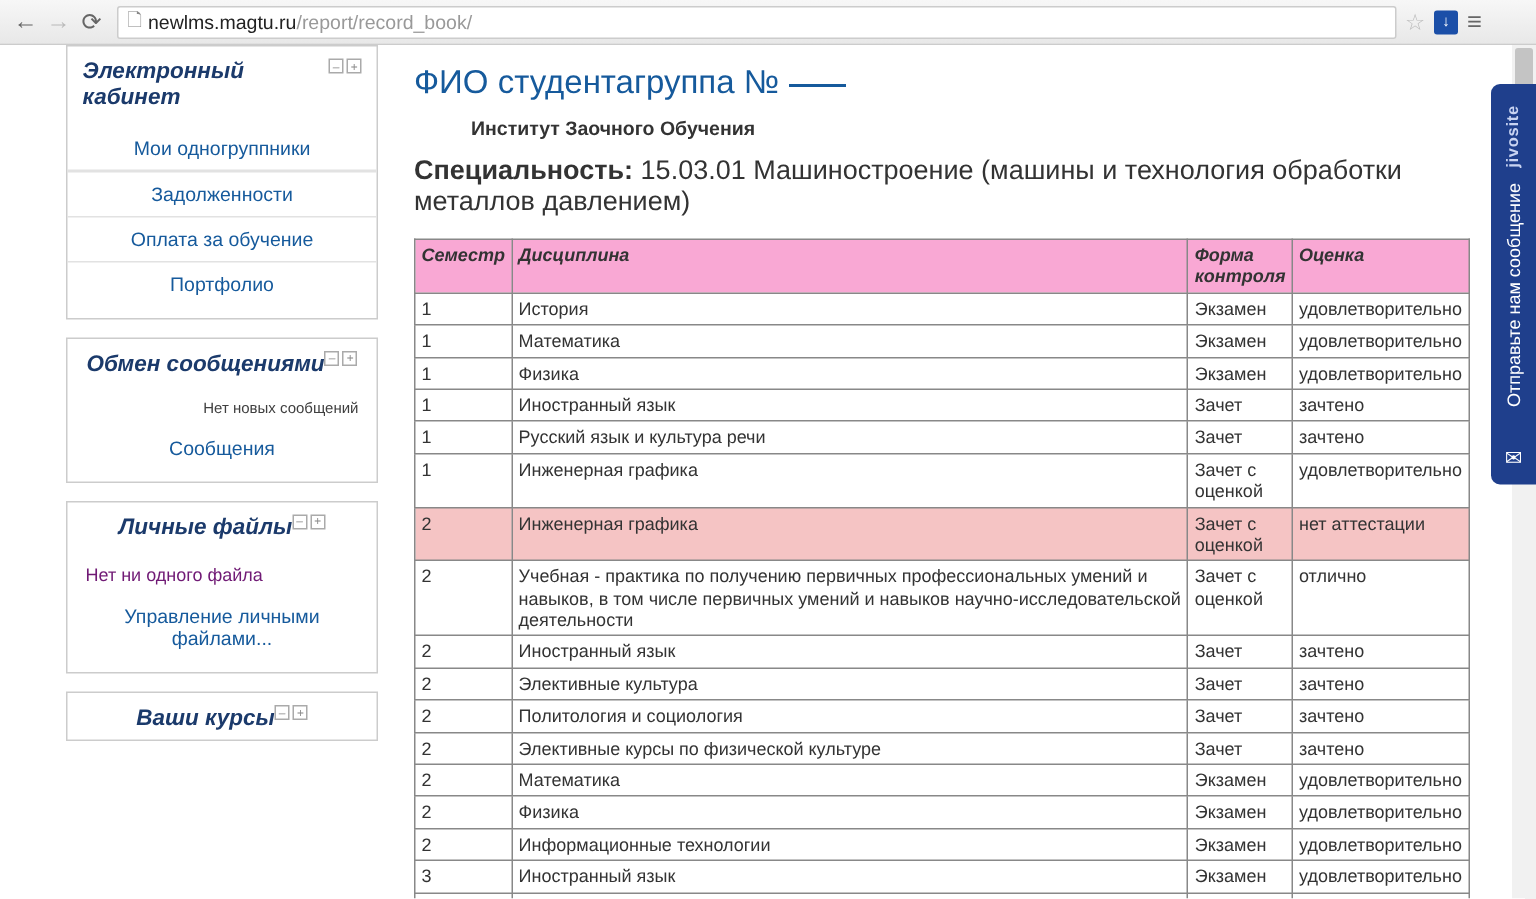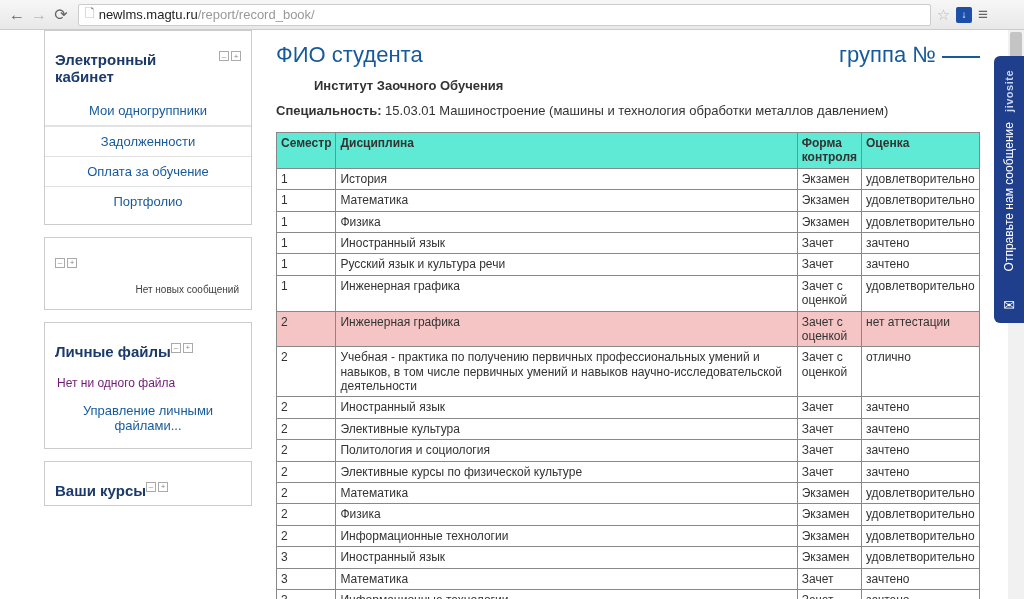--- a/index.html
+++ b/index.html
@@ -57,24 +57,25 @@
   width: 218px;
   flex-shrink: 0;
   padding-right: 10px;
 }
 .block {
   border: 1px solid #ccc;
   margin-bottom: 12px;
   background: #fff;
 }
 .block-head {
-  padding: 20px 10px 6px 10px;
+  padding: 8px 10px 6px 10px;
   display: flex;
   align-items: flex-start;
-  justify-content: flex-start;
+  justify-content: center;
+  font-style: italic;
 }
 .block-title {
   color: #1b3a6b;
   font-size: 15px;
   font-weight: bold;
   line-height: 1.15;
 }
 .block-controls {
   display:flex; gap:2px;
 }
@@ -97,46 +98,46 @@
 }
 .sb-text.muted { color:#404040; text-align:right; font-size:10px; }
 
 .main {
   flex: 1;
   padding: 8px 0 0 14px;
   overflow: hidden;
 }
 .page-header {
   display: flex;
-  justify-content: space-between;
   align-items: center;
   color: #165a9c;
   font-size: 22px;
   padding: 4px 0 10px 0;
 }
 .group-line { border-bottom: 2px solid #165a9c; display:inline-block; width:38px; position:relative; top:-4px; }
 .inst { font-weight:bold; font-size:13px; margin-bottom:10px;margin-left:38px; }
-.spec { font-size:13px; margin-bottom:14px; }
+.spec { font-size:18px; margin-bottom:14px; }
 .spec b { font-weight:bold; }
 
 table.grades {
   border-collapse: collapse;
   width: 100%;
   font-size: 12px;
 }
 table.grades th, table.grades td {
   border: 1px solid #888;
   padding: 3px 4px;
   text-align: left;
   vertical-align: top;
   line-height: 1.2;
 }
 table.grades th {
   font-weight: bold;
-  background: #5eead4;
+  background: #f9a8d4;
+  font-style: italic;
 }
 tr.noatt td { background: #f5c4c4; }
 
 .side-tab {
   position: absolute;
   right: 0;
   top: 56px;
   width: 30px;
   background: #1f3f8c;
   color:#fff;
@@ -219,27 +220,29 @@
           <a class="sb-link">Задолженности</a>
           <div class="sb-divider"></div>
           <a class="sb-link">Оплата за обучение</a>
           <div class="sb-divider"></div>
           <a class="sb-link">Портфолио</a>
         </div>
     </div>
 
     <div class="block">
       <div class="block-head">
+        <div class="block-title">Обмен сообщениями</div>
         <div class="block-controls">
           <div class="ctrl">–</div>
           <div class="ctrl">+</div>
         </div>
       </div>
       <div class="block-body">
         <div class="sb-text muted">Нет новых сообщений</div>
+        <a class="sb-link">Сообщения</a>
       </div>
     </div>
 
     <div class="block">
       <div class="block-head">
         <div class="block-title">Личные файлы</div>
         <div class="block-controls">
           <div class="ctrl">–</div>
           <div class="ctrl">+</div>
         </div>

